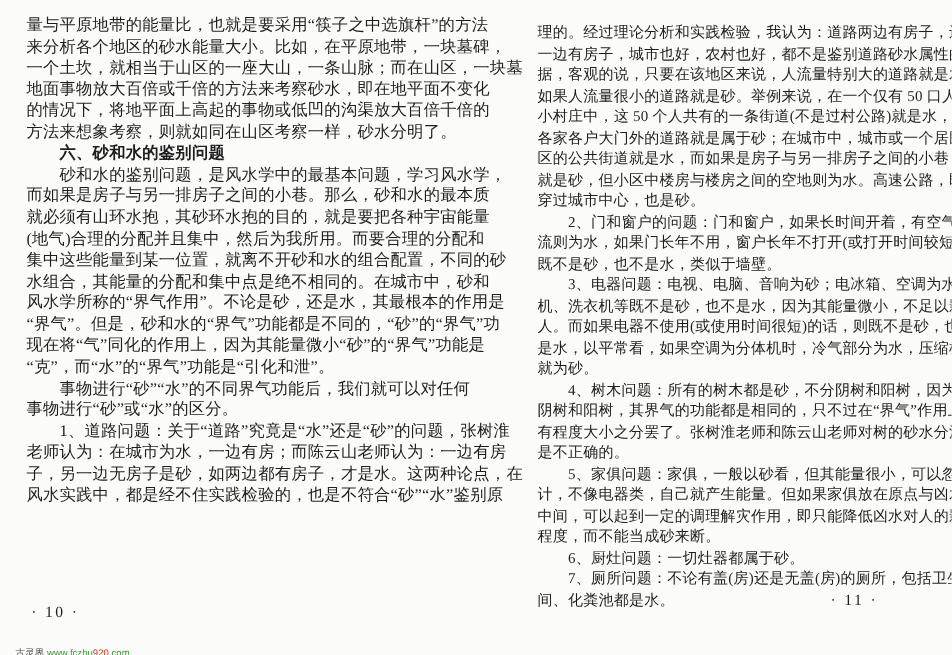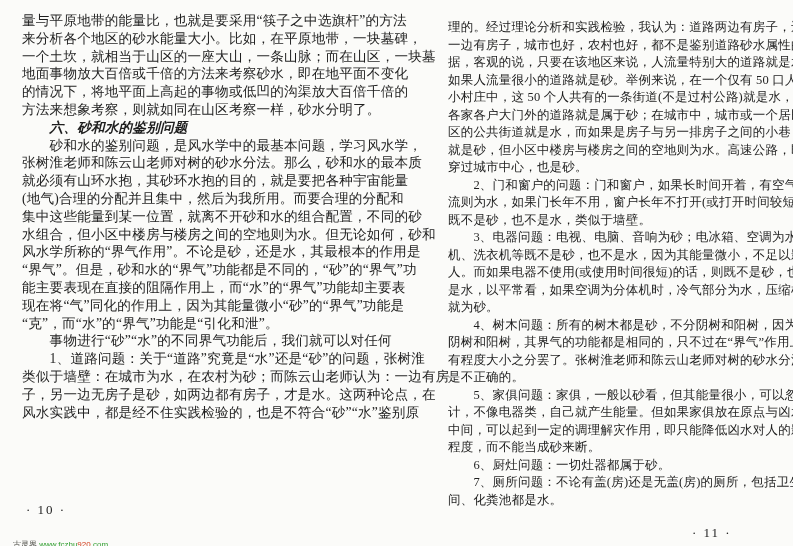--- a/index.html
+++ b/index.html
@@ -20,30 +20,30 @@
   }
   .page-left {
     left: 22px; top: 12px; width: 378px;
     font-size: 13.6px; line-height: 17.8px;
   }
   .page-right {
     left: 448px; top: 19px; width: 345px;
     font-size: 12.5px; line-height: 17.5px;
   }
   .line { white-space: pre; letter-spacing: 0.2px; }
-  .line.heading { font-weight: bold; font-style: italic; }
+  .line.heading { font-weight: bold; }
   .page-number {
     position: absolute;
     color: #1e1e1e;
     font-size: 13px;
     letter-spacing: 2px;
     white-space: pre;
   }
   .page-number-left  { left: 26px;  top: 502px; }
-  .page-number-right { left: 692px; top: 525px; }
+  .page-number-right { left: 692px; top: 492px; }
   .watermark {
     position: absolute;
     left: 4px; top: 530px;
     font-size: 8px; line-height: 10px;
     font-family: "Liberation Sans", "DejaVu Sans", sans-serif;
     white-space: pre;
   }
   .wm-site   { color: #4a4a44; }
   .wm-url    { color: #2f9e2f; }
   .wm-number { color: #d23b1a; }
@@ -55,33 +55,33 @@
 
   <div class="page page-left">
       <div class="line">量与平原地带的能量比，也就是要采用“筷子之中选旗杆”的方法</div>
       <div class="line">来分析各个地区的砂水能量大小。比如，在平原地带，一块墓碑，</div>
       <div class="line">一个土坎，就相当于山区的一座大山，一条山脉；而在山区，一块墓</div>
       <div class="line">地面事物放大百倍或千倍的方法来考察砂水，即在地平面不变化</div>
       <div class="line">的情况下，将地平面上高起的事物或低凹的沟渠放大百倍千倍的</div>
       <div class="line">方法来想象考察，则就如同在山区考察一样，砂水分明了。</div>
       <div class="line heading">　　六、砂和水的鉴别问题</div>
       <div class="line">　　砂和水的鉴别问题，是风水学中的最基本问题，学习风水学，</div>
-      <div class="line">张树淮老师和陈云山老师对树的砂水分法。那么，砂和水的最本质</div>
+      <div class="line">而如果是房子与另一排房子之间的小巷。那么，砂和水的最本质</div>
       <div class="line">就必须有山环水抱，其砂环水抱的目的，就是要把各种宇宙能量</div>
       <div class="line">(地气)合理的分配并且集中，然后为我所用。而要合理的分配和</div>
       <div class="line">集中这些能量到某一位置，就离不开砂和水的组合配置，不同的砂</div>
-      <div class="line">水组合，但小区中楼房与楼房之间的空地则为水。但无论如何，砂和</div>
+      <div class="line">水组合，其能量的分配和集中点是绝不相同的。在城市中，砂和</div>
       <div class="line">风水学所称的“界气作用”。不论是砂，还是水，其最根本的作用是</div>
       <div class="line">“界气”。但是，砂和水的“界气”功能都是不同的，“砂”的“界气”功</div>
-      <div class="line">能主要表现在直接的阻隔作用上，而“水”的“界气”功能却主要表</div>
       <div class="line">现在将“气”同化的作用上，因为其能量微小“砂”的“界气”功能是</div>
       <div class="line">“克”，而“水”的“界气”功能是“引化和泄”。</div>
       <div class="line">　　事物进行“砂”“水”的不同界气功能后，我们就可以对任何</div>
+      <div class="line">事物进行“砂”或“水”的区分。</div>
       <div class="line">　　1、道路问题：关于“道路”究竟是“水”还是“砂”的问题，张树淮</div>
-      <div class="line">类似于墙壁：在城市为水，在农村为砂；而陈云山老师认为：一边有房</div>
+      <div class="line">老师认为：在城市为水，一边有房；而陈云山老师认为：一边有房</div>
       <div class="line">子，另一边无房子是砂，如两边都有房子，才是水。这两种论点，在</div>
       <div class="line">风水实践中，都是经不住实践检验的，也是不符合“砂”“水”鉴别原</div>
     </div>
 
   <div class="page page-right">
       <div class="line">理的。经过理论分析和实践检验，我认为：道路两边有房子，还是</div>
       <div class="line">一边有房子，城市也好，农村也好，都不是鉴别道路砂水属性的根</div>
       <div class="line">据，客观的说，只要在该地区来说，人流量特别大的道路就是水，而</div>
       <div class="line">如果人流量很小的道路就是砂。举例来说，在一个仅有 50 口人的</div>
       <div class="line">小村庄中，这 50 个人共有的一条街道(不是过村公路)就是水，而</div>

